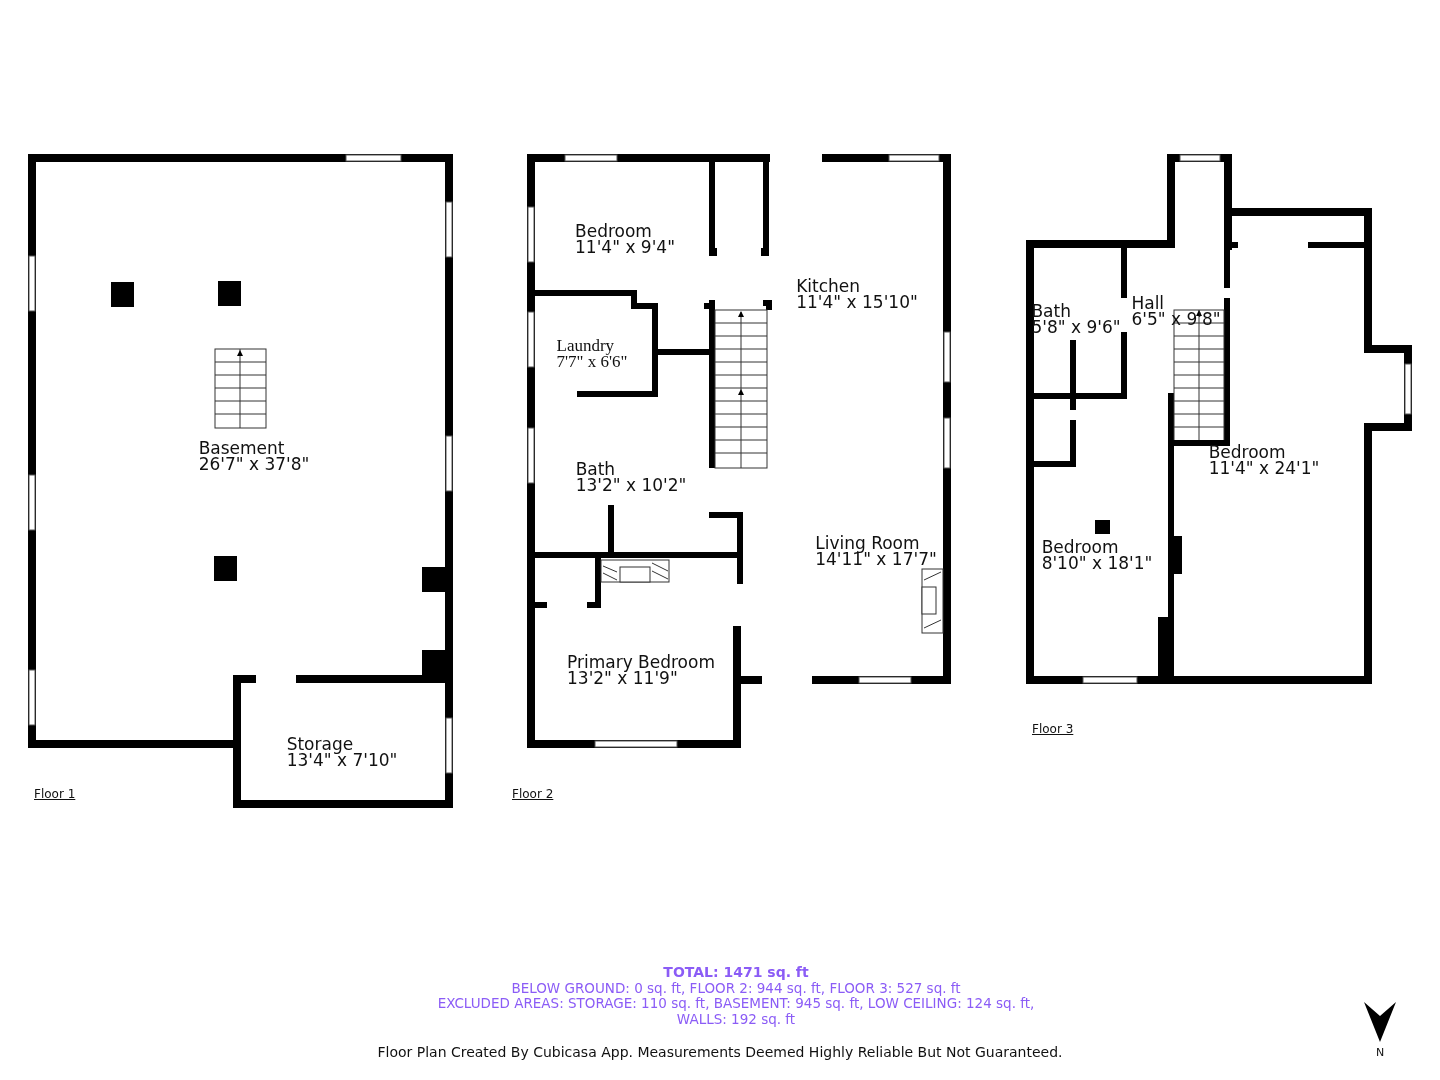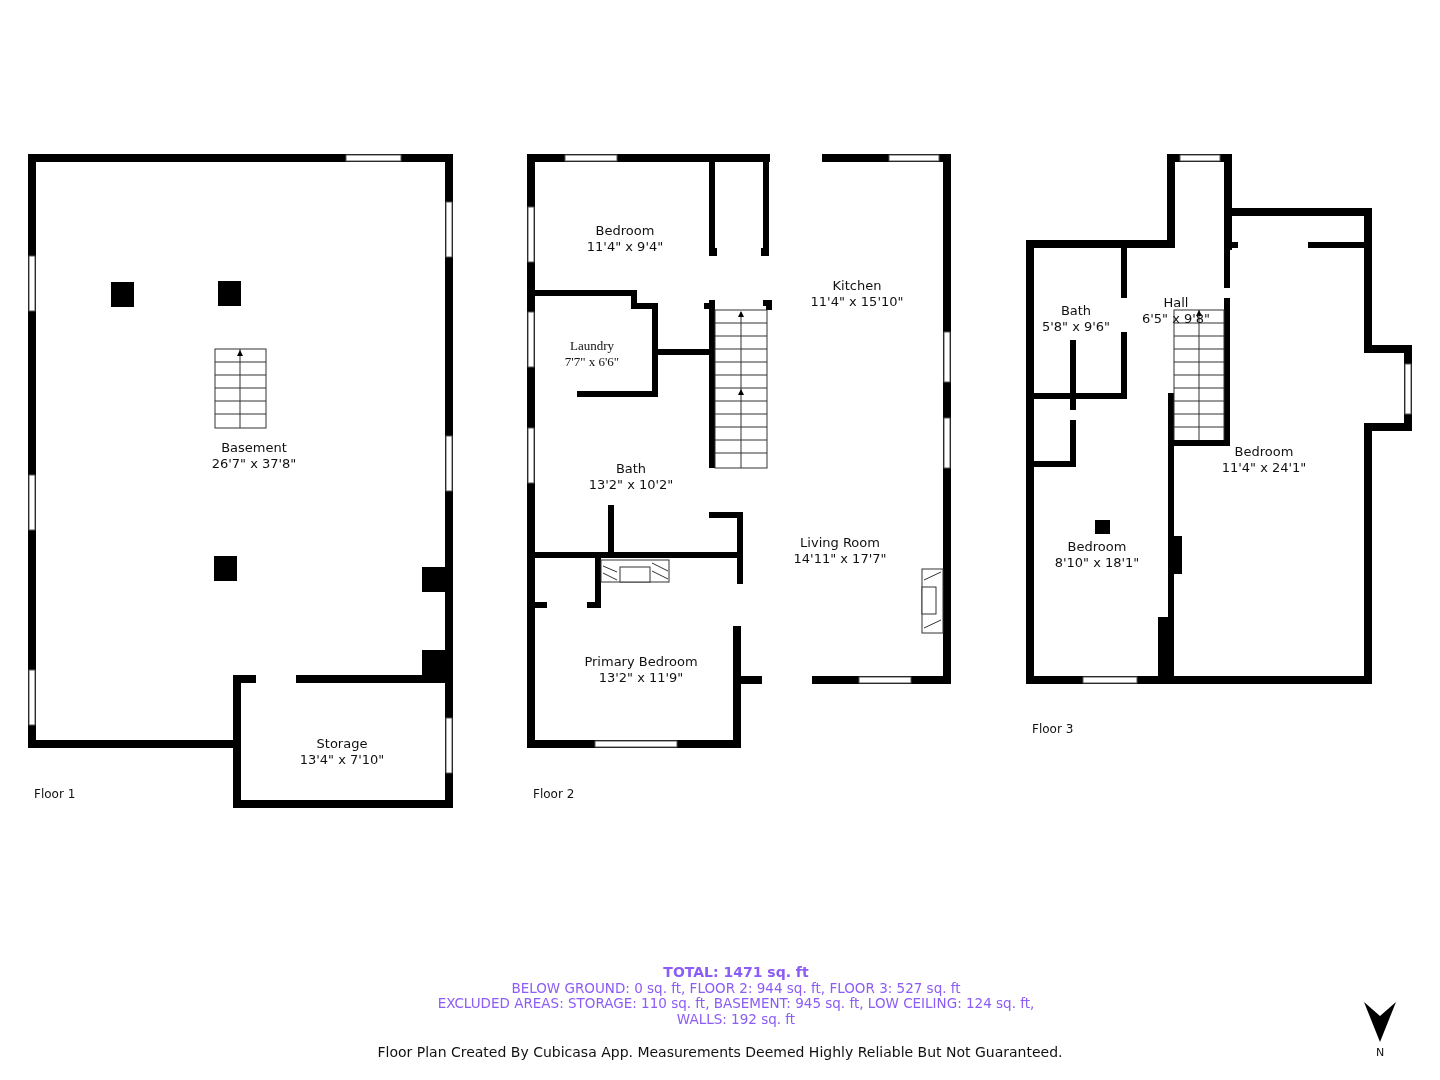--- a/index.html
+++ b/index.html
@@ -3,22 +3,22 @@
 <meta charset="utf-8">
 <style>
   html, body { margin: 0; padding: 0; background: #ffffff; }
   body { width: 1440px; height: 1080px; position: relative; overflow: hidden; font-family: "DejaVu Sans", sans-serif; color: #111; }
   svg#plan { position: absolute; left: 0; top: 0; }
   .wall { fill: #000; }
   .win { fill: #fff; stroke: #555; stroke-width: 1; }
   .opening { fill: #fff; }
   .stair { fill: #fff; stroke: #333; stroke-width: 1; }
   .stairline { stroke: #333; stroke-width: 1; }
-  .room-label { position: absolute; text-align: center; font-size: 13px; line-height: 16px; color: #111; transform: translateX(-50%); white-space: nowrap; }
-  .floor-label { position: absolute; font-size: 12px; color: #111; }
+  .room-label { position: absolute; text-align: left; font-size: 17px; line-height: 16px; color: #111; transform: translateX(-50%); white-space: nowrap; }
+  .floor-label { position: absolute; font-size: 12px; color: #111; text-decoration: underline; }
   .summary { position: absolute; left: 0; width: 1440px; text-align: center; font-size: 13.5px; line-height: 15.5px; color: #8b5cf6; padding-left: 16px; }
   .summary .total { font-weight: bold; font-size: 14px; }
   .credit { position: absolute; left: 0; top: 1044px; width: 1440px; text-align: center; font-size: 14px; color: #111; }
   .north { position: absolute; left: 1358px; top: 1000px; width: 44px; text-align: center; }
   .north .n { font-size: 11px; display: block; margin-top: -2px; }
 </style>
 </head>
 <body>
 
 <svg id="plan" width="1440" height="1080" viewBox="0 0 1440 1080" xmlns="http://www.w3.org/2000/svg">
@@ -219,21 +219,21 @@
   <div>11'4" x 15'10"</div>
 </div>
 <div class="room-label" style="left:592px; top:338px;font-family:Liberation Serif, serif;">
   <div>Laundry</div>
   <div>7'7" x 6'6"</div>
 </div>
 <div class="room-label" style="left:631px; top:461px;">
   <div>Bath</div>
   <div>13'2" x 10'2"</div>
 </div>
-<div class="room-label" style="left:840px; top:535px;">
+<div class="room-label" style="left:876px; top:535px;">
   <div>Living Room</div>
   <div>14'11" x 17'7"</div>
 </div>
 <div class="room-label" style="left:641px; top:654px;">
   <div>Primary Bedroom</div>
   <div>13'2" x 11'9"</div>
 </div>
 
 <div class="room-label" style="left:1176px; top:270px;margin-top:25px;">
   <div>Hall</div>
@@ -246,21 +246,21 @@
 <div class="room-label" style="left:1264px; top:444px;">
   <div>Bedroom</div>
   <div>11'4" x 24'1"</div>
 </div>
 <div class="room-label" style="left:1097px; top:539px;">
   <div>Bedroom</div>
   <div>8'10" x 18'1"</div>
 </div>
 
 <div class="floor-label" style="left:34px; top:787px;">Floor 1</div>
-<div class="floor-label" style="left:533px; top:787px;">Floor 2</div>
+<div class="floor-label" style="left:512px; top:787px;">Floor 2</div>
 <div class="floor-label" style="left:1032px; top:722px;">Floor 3</div>
 
 <div class="summary" style="top:965px;">
   <div class="total">TOTAL: 1471 sq. ft</div>
   <div>BELOW GROUND: 0 sq. ft, FLOOR 2: 944 sq. ft, FLOOR 3: 527 sq. ft</div>
   <div>EXCLUDED AREAS: STORAGE: 110 sq. ft, BASEMENT: 945 sq. ft, LOW CEILING: 124 sq. ft,</div>
   <div>WALLS: 192 sq. ft</div>
 </div>
 <div class="credit">Floor Plan Created By Cubicasa App. Measurements Deemed Highly Reliable But Not Guaranteed.</div>
 

